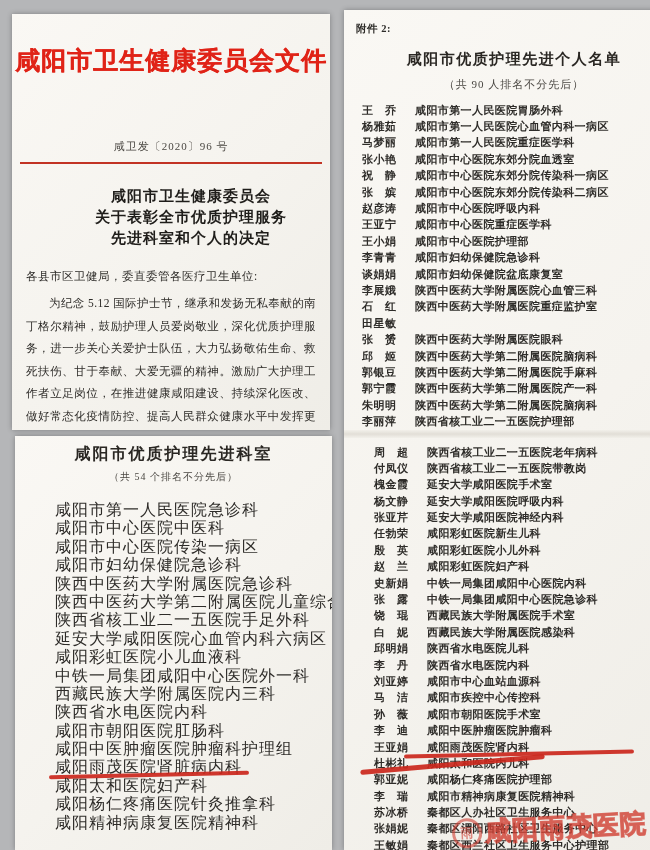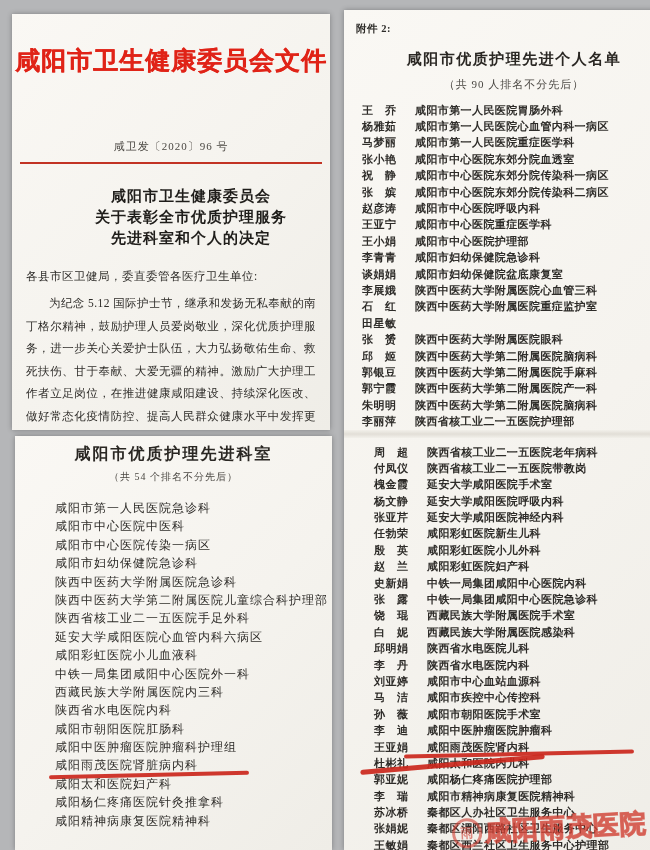--- a/index.html
+++ b/index.html
@@ -32,21 +32,21 @@
   .salutation { margin:20px 14px 0; font-size:11.5px; letter-spacing:.5px; }
   .doc-paragraph {
     margin:8px 14px 0; font-size:11.5px; line-height:22.5px;
     text-indent:2em; text-align:justify; letter-spacing:.4px;
   }
 
   
   .list-title { margin-top:8px; text-align:center; font-size:16px; font-weight:900; letter-spacing:2px; color:#2a2723; }
   .list-subtitle { margin-top:5px; text-align:center; font-size:10px; color:#4a4742; letter-spacing:1px; }
   .dept-list { margin:16px 0 0 40px; }
-  .dept-item { position:relative; height:18.4px; font-size:12px; letter-spacing:1px; white-space:nowrap; }
+  .dept-item { position:relative; height:18.4px; font-size:16px; letter-spacing:1px; white-space:nowrap; }
 
   
   .attachment-label { margin:12px 0 0 12px; font-size:10.5px; font-weight:bold; letter-spacing:.5px; }
   .ind-title { margin-top:14px; text-align:center; font-size:15px; font-weight:900; letter-spacing:1.5px; color:#2a2723; }
   .ind-subtitle { margin-top:8px; text-align:center; font-size:11px; color:#4a4742; letter-spacing:1px; }
   .ind-block { margin:10px 0 0 18px; }
   .ind-block.page2 { margin-left:30px; margin-top:14px; }
   .ind-row { position:relative; display:flex; height:16.4px; align-items:center; font-size:11px; white-space:nowrap;font-weight:bold; }
   .ind-name { width:40px; margin-right:13px; letter-spacing:.5px; }
   .ind-dept { letter-spacing:.4px; }

